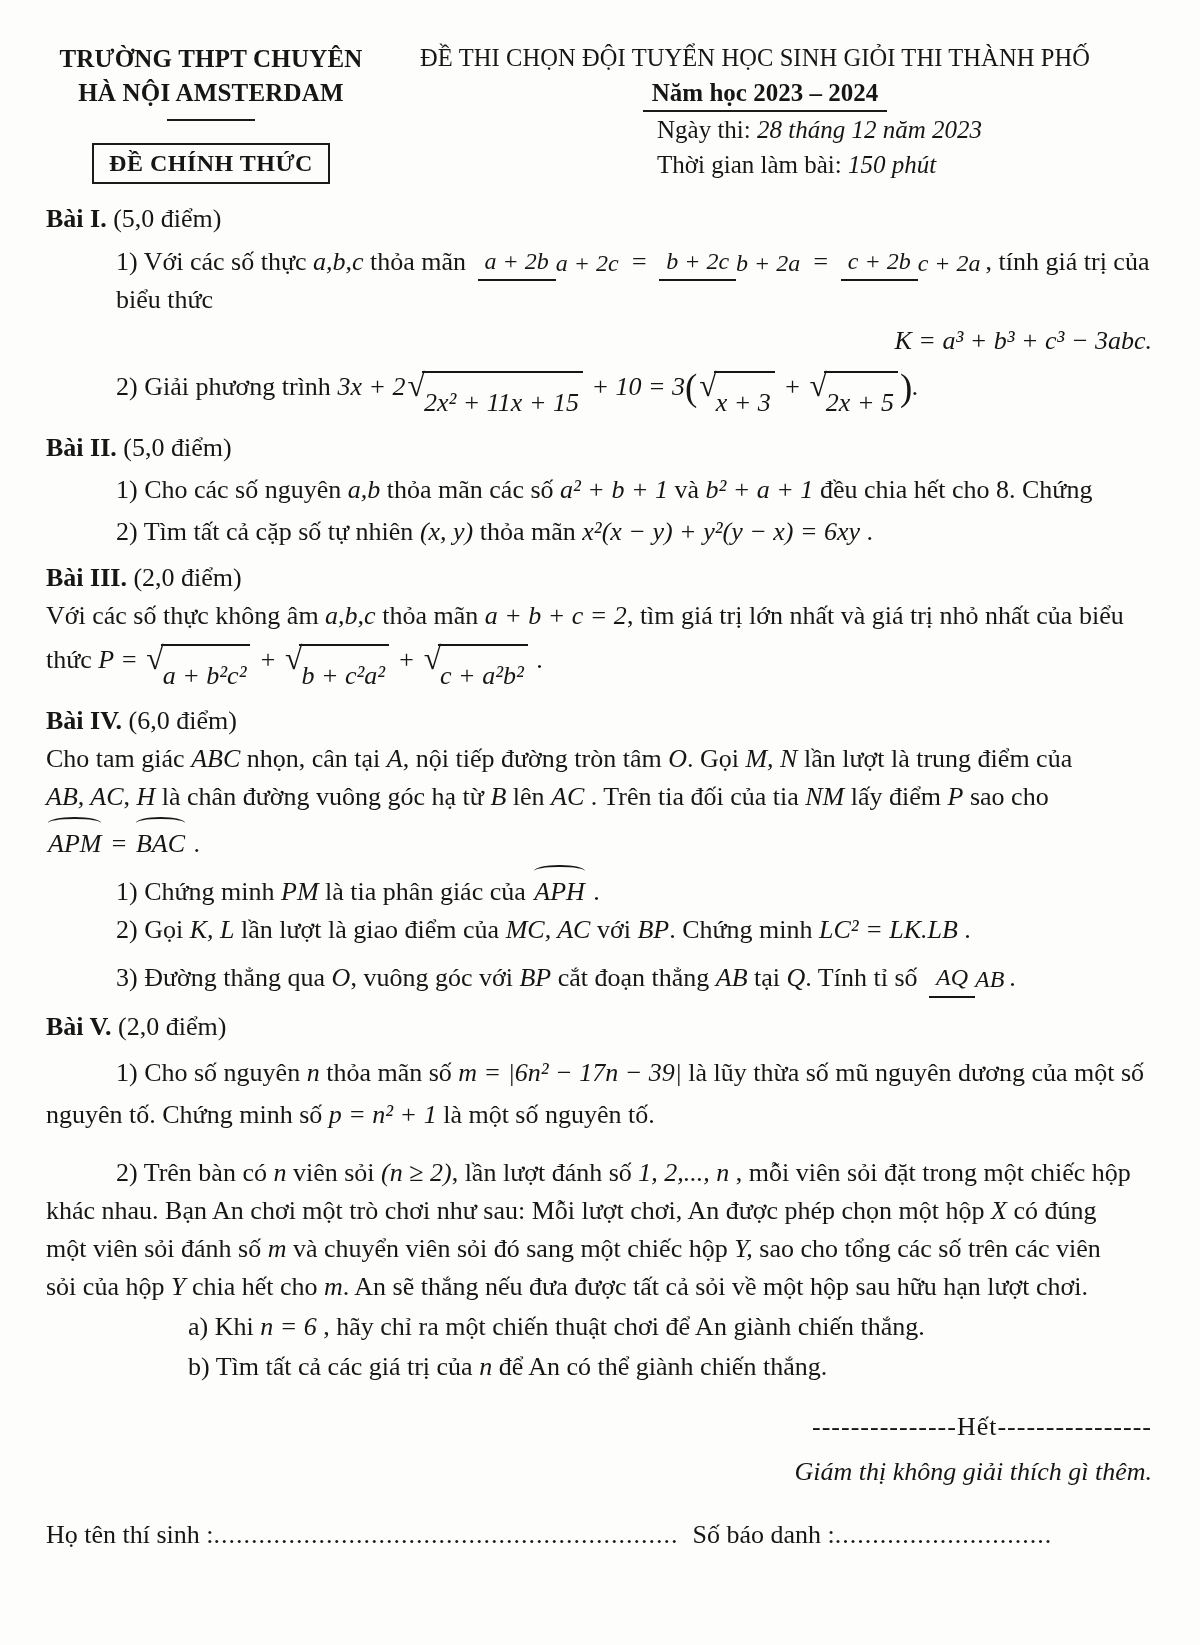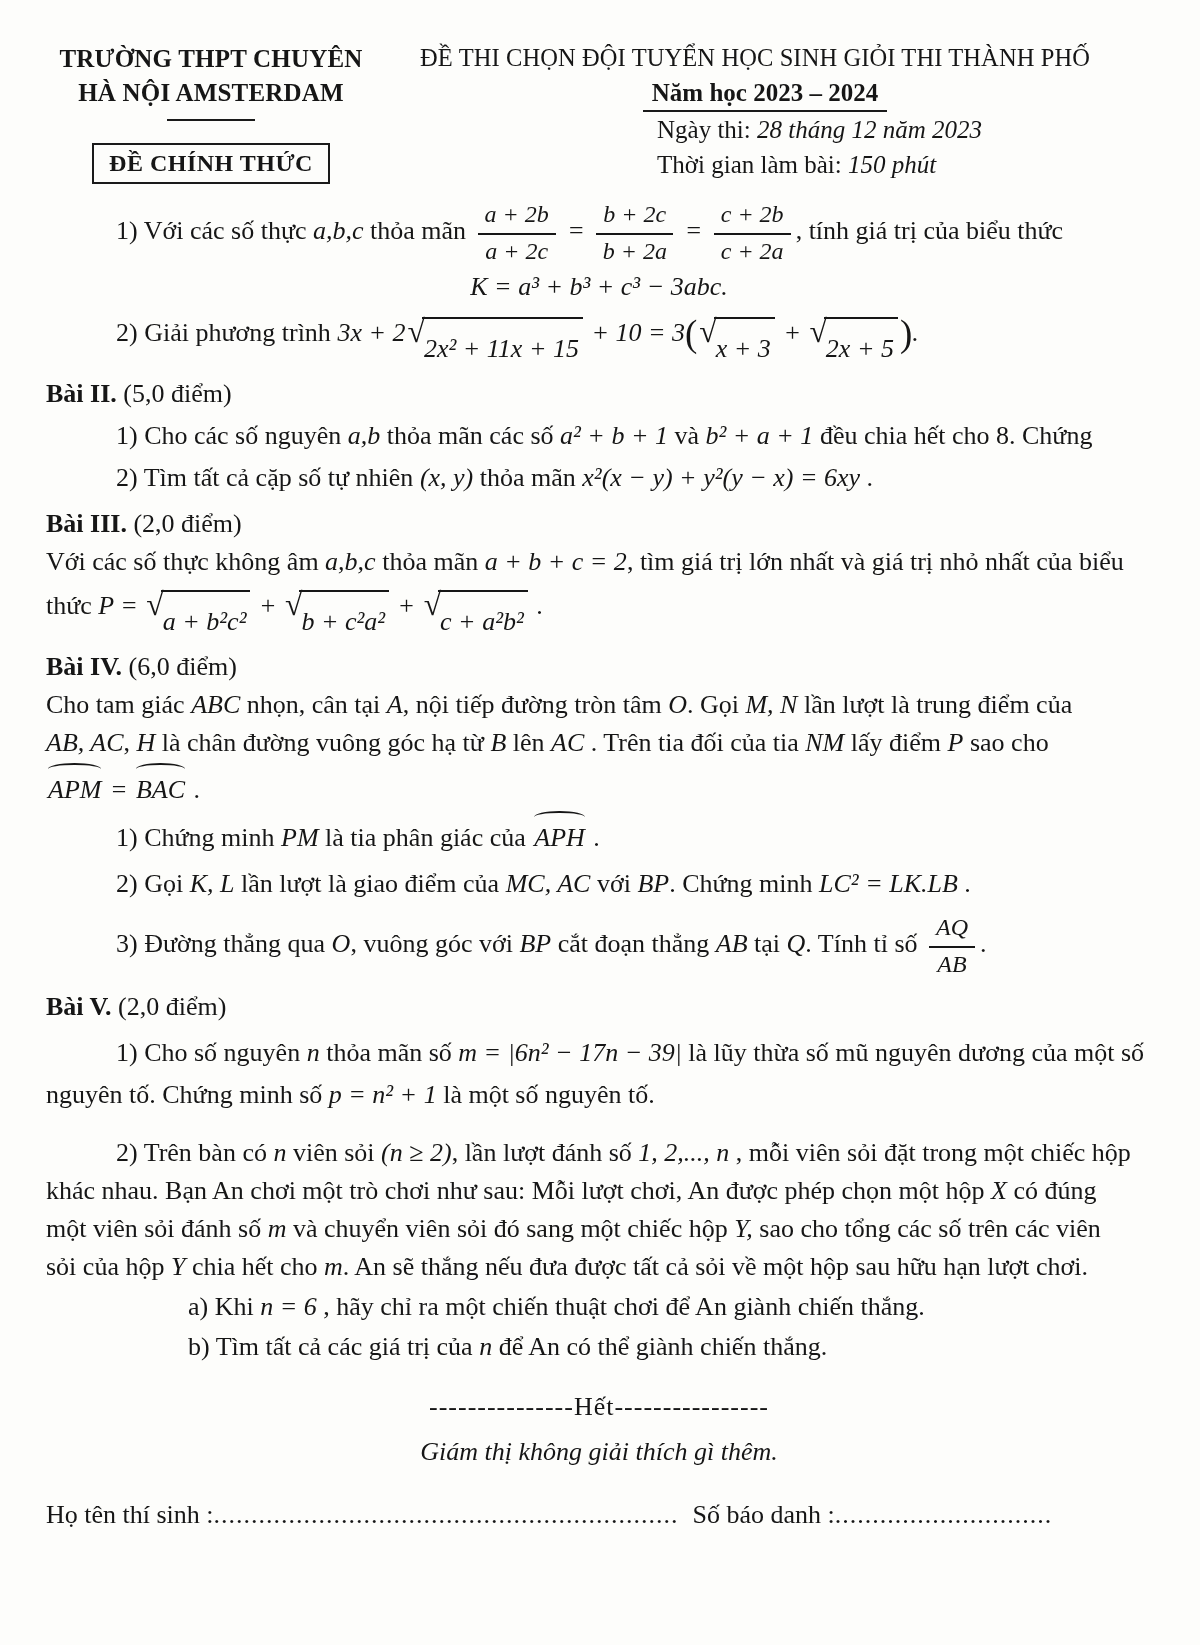--- a/index.html
+++ b/index.html
@@ -21,25 +21,25 @@
   .exam-year{width:fit-content;margin:5px auto 0;font-weight:700;font-size:25px;border-bottom:2.5px solid #1a1a1a;padding:0 9px 3px;}
   .exam-meta{margin-left:237px;font-size:25px;line-height:35px;}
   .exam-meta b{font-weight:700;font-size:26px;}
   .exam-meta i{font-style:italic;}
   
   .body{margin-top:16px;}
   .line{line-height:38px;margin:0;}
   .heading b{font-weight:700;}
   .ind{padding-left:70px;}
   .ind2{padding-left:142px;}
-  .center{text-align:center;}
+  .center{text-align:right;}
   .mi{font-style:italic;}
   .rm{font-style:normal;}
   
-  .frac{display:inline-flex;flex-direction:column;vertical-align:middle;text-align:center;font-style:italic;font-size:24px;line-height:1.15;margin:0 5px;}
+  .frac{display:inline-flex;vertical-align:middle;text-align:center;font-style:italic;font-size:24px;line-height:1.15;margin:0 5px;}
   .frac .num{border-bottom:2px solid #161616;padding:1px 7px 4px;}
   .frac .den{padding-top:3px;}
   
   .sqrt{display:inline-flex;align-items:flex-start;margin:0 2px;transform:translateY(1px);}
   .sqrt::before{content:"\221A";font-size:1.22em;line-height:.92;font-style:normal;}
   .sqrt .rad{border-top:2px solid #161616;padding:11px 4px 0 2px;margin-left:-3px;font-style:italic;}
   
   .hat{position:relative;display:inline-block;font-style:italic;margin:0 2px;}
   .hat::before{content:"";position:absolute;left:0;right:0;top:-8px;height:10px;border-top:2px solid #161616;border-radius:50% 50% 0 0;}
   .bigp{font-size:37px;line-height:1;font-style:normal;vertical-align:-5px;}
@@ -71,20 +71,21 @@
       </div>
       <div class="exam-meta">
         <span>Thời gian làm bài:</span>
         <i>150 phút</i>
       </div>
     </div>
   </div>
 
   <div class="body">
 
+    <div class="line heading"><b>Bài I.</b><span> (5,0 điểm)</span></div>
     <div class="line ind" style="margin-top:5px"><span class="rm">1) Với các số thực </span><span class="mi">a,b,c</span><span class="rm"> thỏa mãn </span><span class="frac">
           <span class="num">a + 2b</span>
           <span class="den">a + 2c</span>
         </span><span class="mi"> = </span><span class="frac">
           <span class="num">b + 2c</span>
           <span class="den">b + 2a</span>
         </span><span class="mi"> = </span><span class="frac">
           <span class="num">c + 2b</span>
           <span class="den">c + 2a</span>
         </span><span class="rm">, tính giá trị của biểu thức</span></div>
@@ -109,21 +110,21 @@
           <span class="rad">b + c²a²</span>
         </span><span class="mi"> + </span><span class="sqrt">
           <span class="rad">c + a²b²</span>
         </span><span class="rm"> .</span></div>
 
     <div class="line heading" style="margin-top:8px"><b>Bài IV.</b><span> (6,0 điểm)</span></div>
     <div class="line"><span class="rm">Cho tam giác </span><span class="mi">ABC</span><span class="rm"> nhọn, cân tại </span><span class="mi">A</span><span class="rm">, nội tiếp đường tròn tâm </span><span class="mi">O</span><span class="rm">. Gọi </span><span class="mi">M, N</span><span class="rm"> lần lượt là trung điểm của</span></div>
     <div class="line"><span class="mi">AB, AC</span><span class="rm">, </span><span class="mi">H</span><span class="rm"> là chân đường vuông góc hạ từ </span><span class="mi">B</span><span class="rm"> lên </span><span class="mi">AC</span><span class="rm"> . Trên tia đối của tia </span><span class="mi">NM</span><span class="rm"> lấy điểm </span><span class="mi">P</span><span class="rm"> sao cho</span></div>
     <div class="line" style="margin-top:9px"><span class="mi hat">APM</span><span class="mi"> = </span><span class="mi hat">BAC</span><span class="rm"> .</span></div>
     <div class="line ind" style="margin-top:10px"><span class="rm">1) Chứng minh </span><span class="mi">PM</span><span class="rm"> là tia phân giác của </span><span class="mi hat">APH</span><span class="rm"> .</span></div>
-    <div class="line ind" style="margin-top:8px"><span class="rm">2) Gọi </span><span class="mi">K, L</span><span class="rm"> lần lượt là giao điểm của </span><span class="mi">MC, AC</span><span class="rm"> với </span><span class="mi">BP</span><span class="rm">. Chứng minh </span><span class="mi">LC² = LK.LB</span><span class="rm"> .</span></div>
+    <div class="line ind" style="margin-top:0"><span class="rm">2) Gọi </span><span class="mi">K, L</span><span class="rm"> lần lượt là giao điểm của </span><span class="mi">MC, AC</span><span class="rm"> với </span><span class="mi">BP</span><span class="rm">. Chứng minh </span><span class="mi">LC² = LK.LB</span><span class="rm"> .</span></div>
     <div class="line ind" style="margin:10px 0 4px"><span class="rm">3) Đường thẳng qua </span><span class="mi">O</span><span class="rm">, vuông góc với </span><span class="mi">BP</span><span class="rm"> cắt đoạn thẳng </span><span class="mi">AB</span><span class="rm"> tại </span><span class="mi">Q</span><span class="rm">. Tính tỉ số </span><span class="frac">
           <span class="num">AQ</span>
           <span class="den">AB</span>
         </span><span class="rm">.</span></div>
 
     <div class="line heading" style="margin-top:10px"><b>Bài V.</b><span> (2,0 điểm)</span></div>
     <div class="line ind" style="margin-top:8px"><span class="rm">1) Cho số nguyên </span><span class="mi">n</span><span class="rm"> thỏa mãn số </span><span class="mi">m = |6n² − 17n − 39|</span><span class="rm"> là lũy thừa số mũ nguyên dương của một số</span></div>
     <div class="line" style="margin-top:4px"><span class="rm">nguyên tố. Chứng minh số </span><span class="mi">p = n² + 1</span><span class="rm"> là một số nguyên tố.</span></div>
     <div class="line ind" style="margin-top:20px"><span class="rm">2) Trên bàn có </span><span class="mi">n</span><span class="rm"> viên sỏi </span><span class="mi">(n ≥ 2)</span><span class="rm">, lần lượt đánh số </span><span class="mi">1, 2,..., n</span><span class="rm"> , mỗi viên sỏi đặt trong một chiếc hộp</span></div>
     <div class="line"><span class="rm">khác nhau. Bạn An chơi một trò chơi như sau: Mỗi lượt chơi, An được phép chọn một hộp </span><span class="mi">X</span><span class="rm"> có đúng</span></div>

